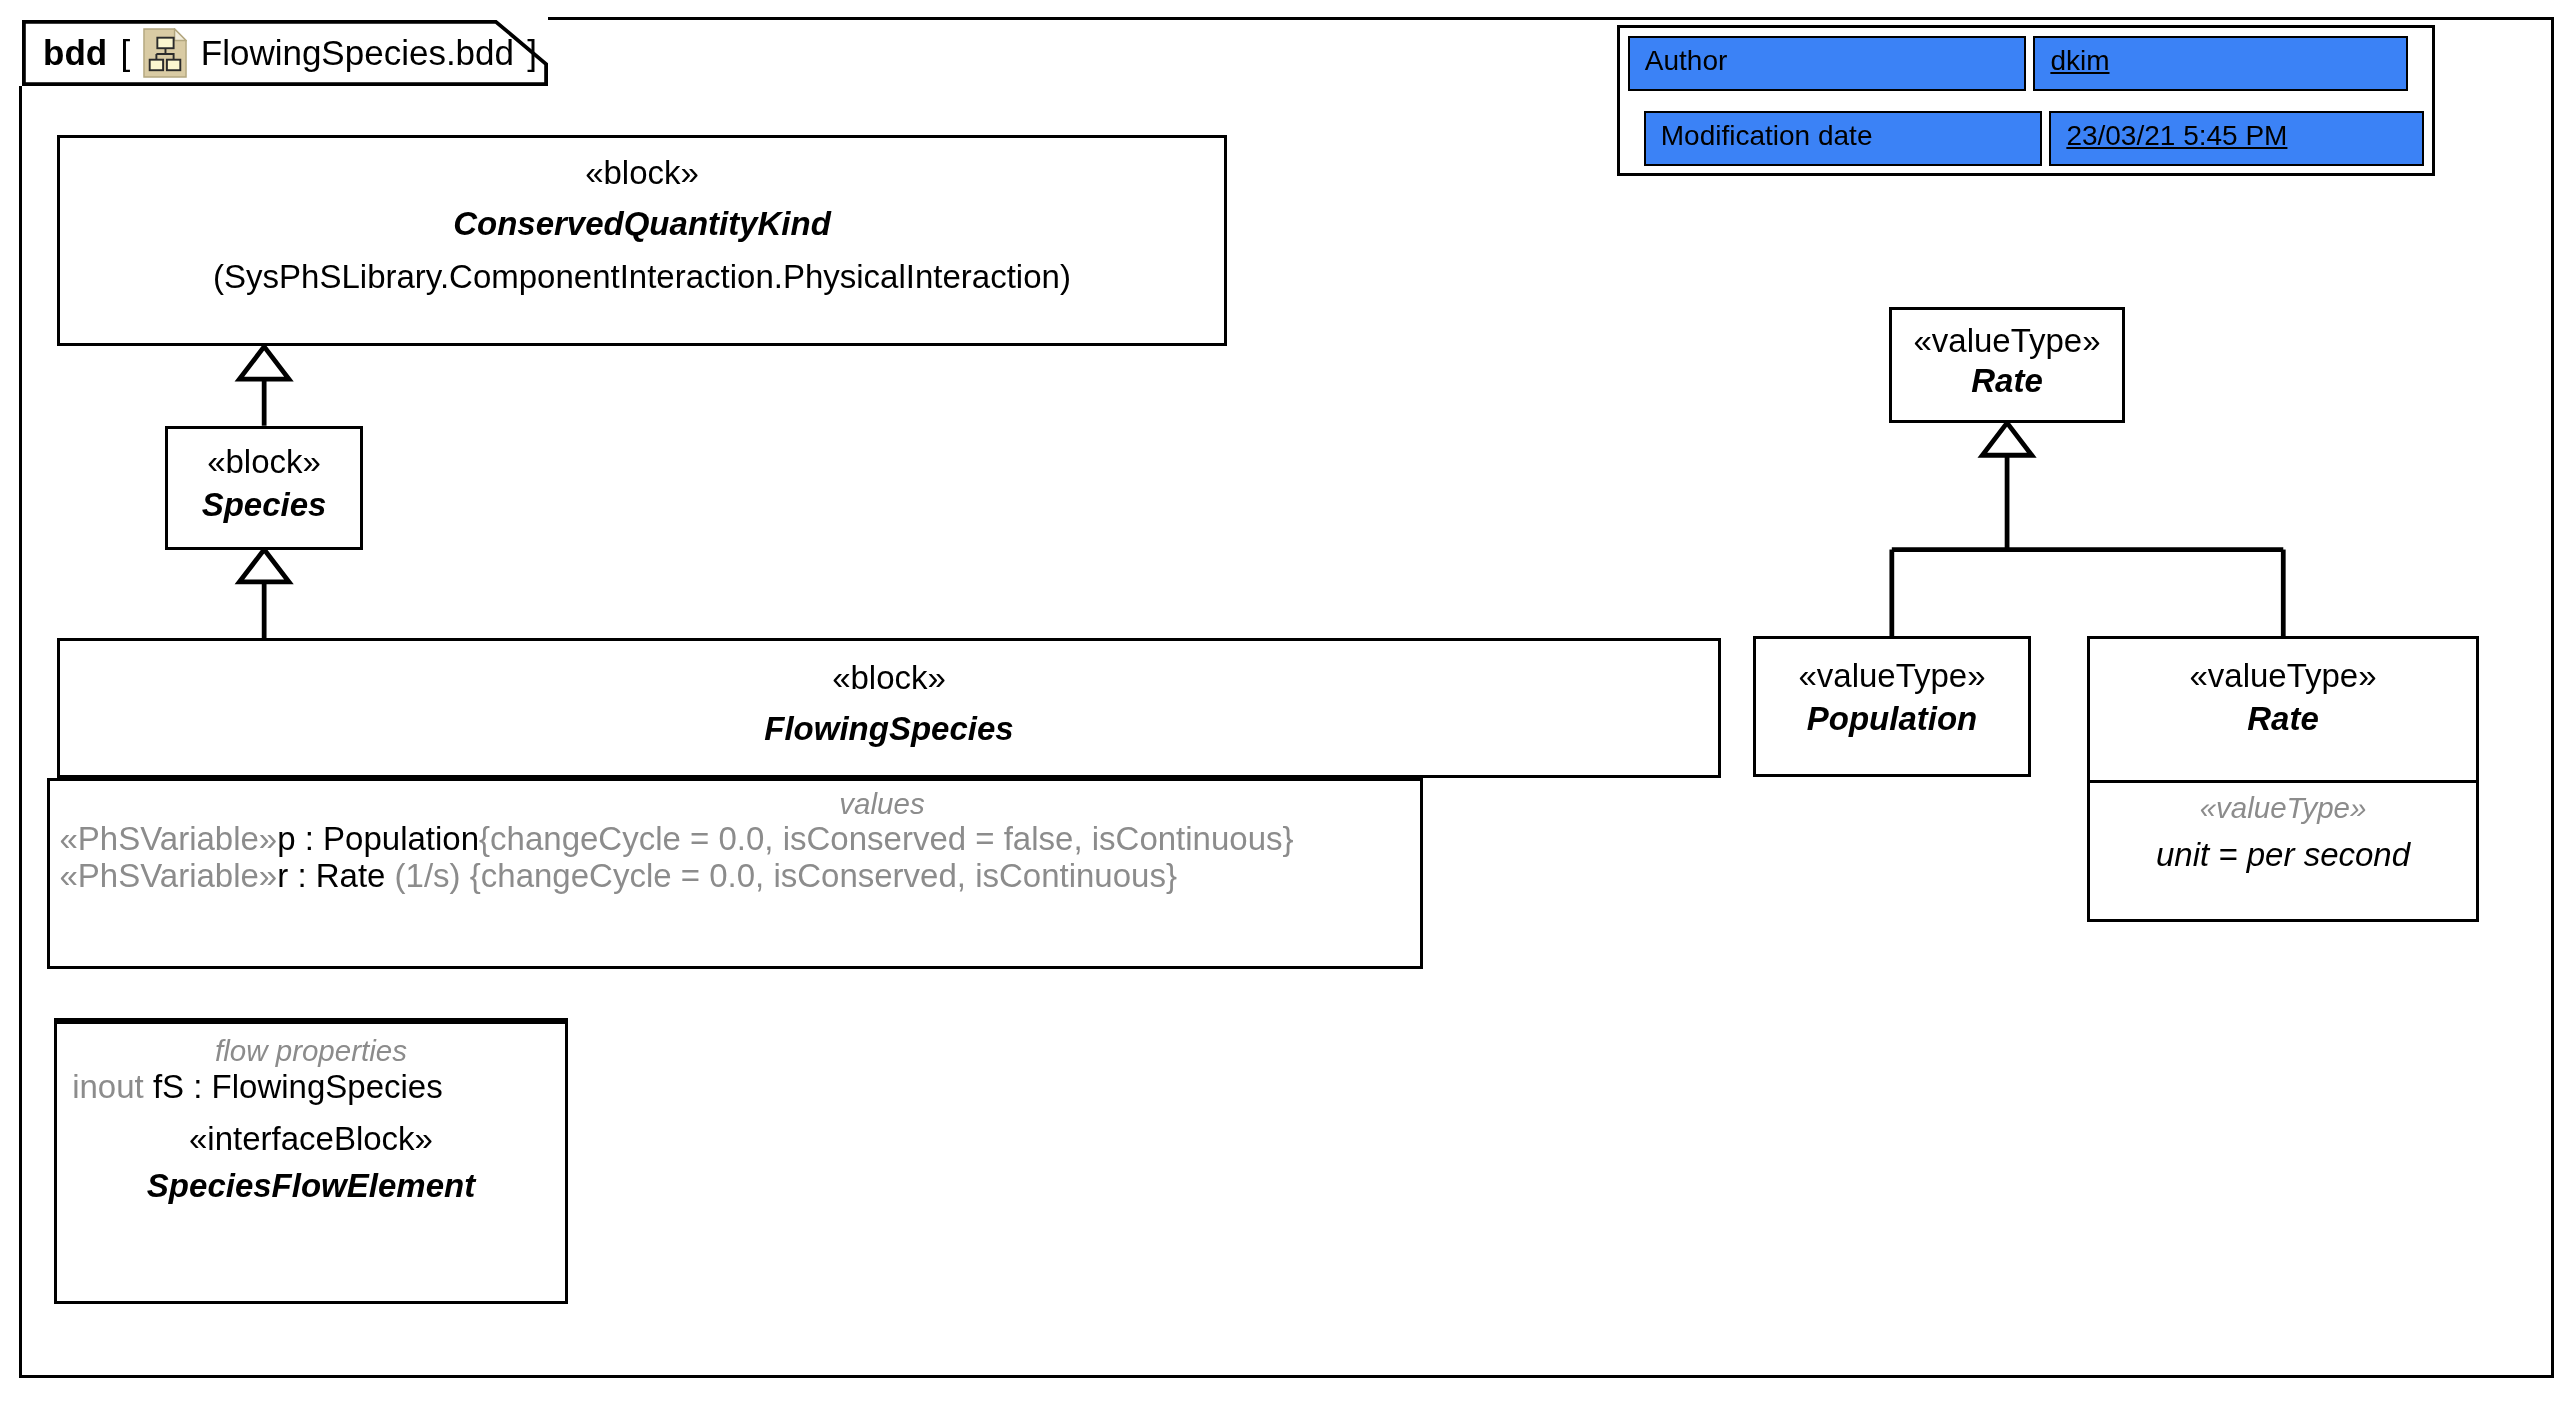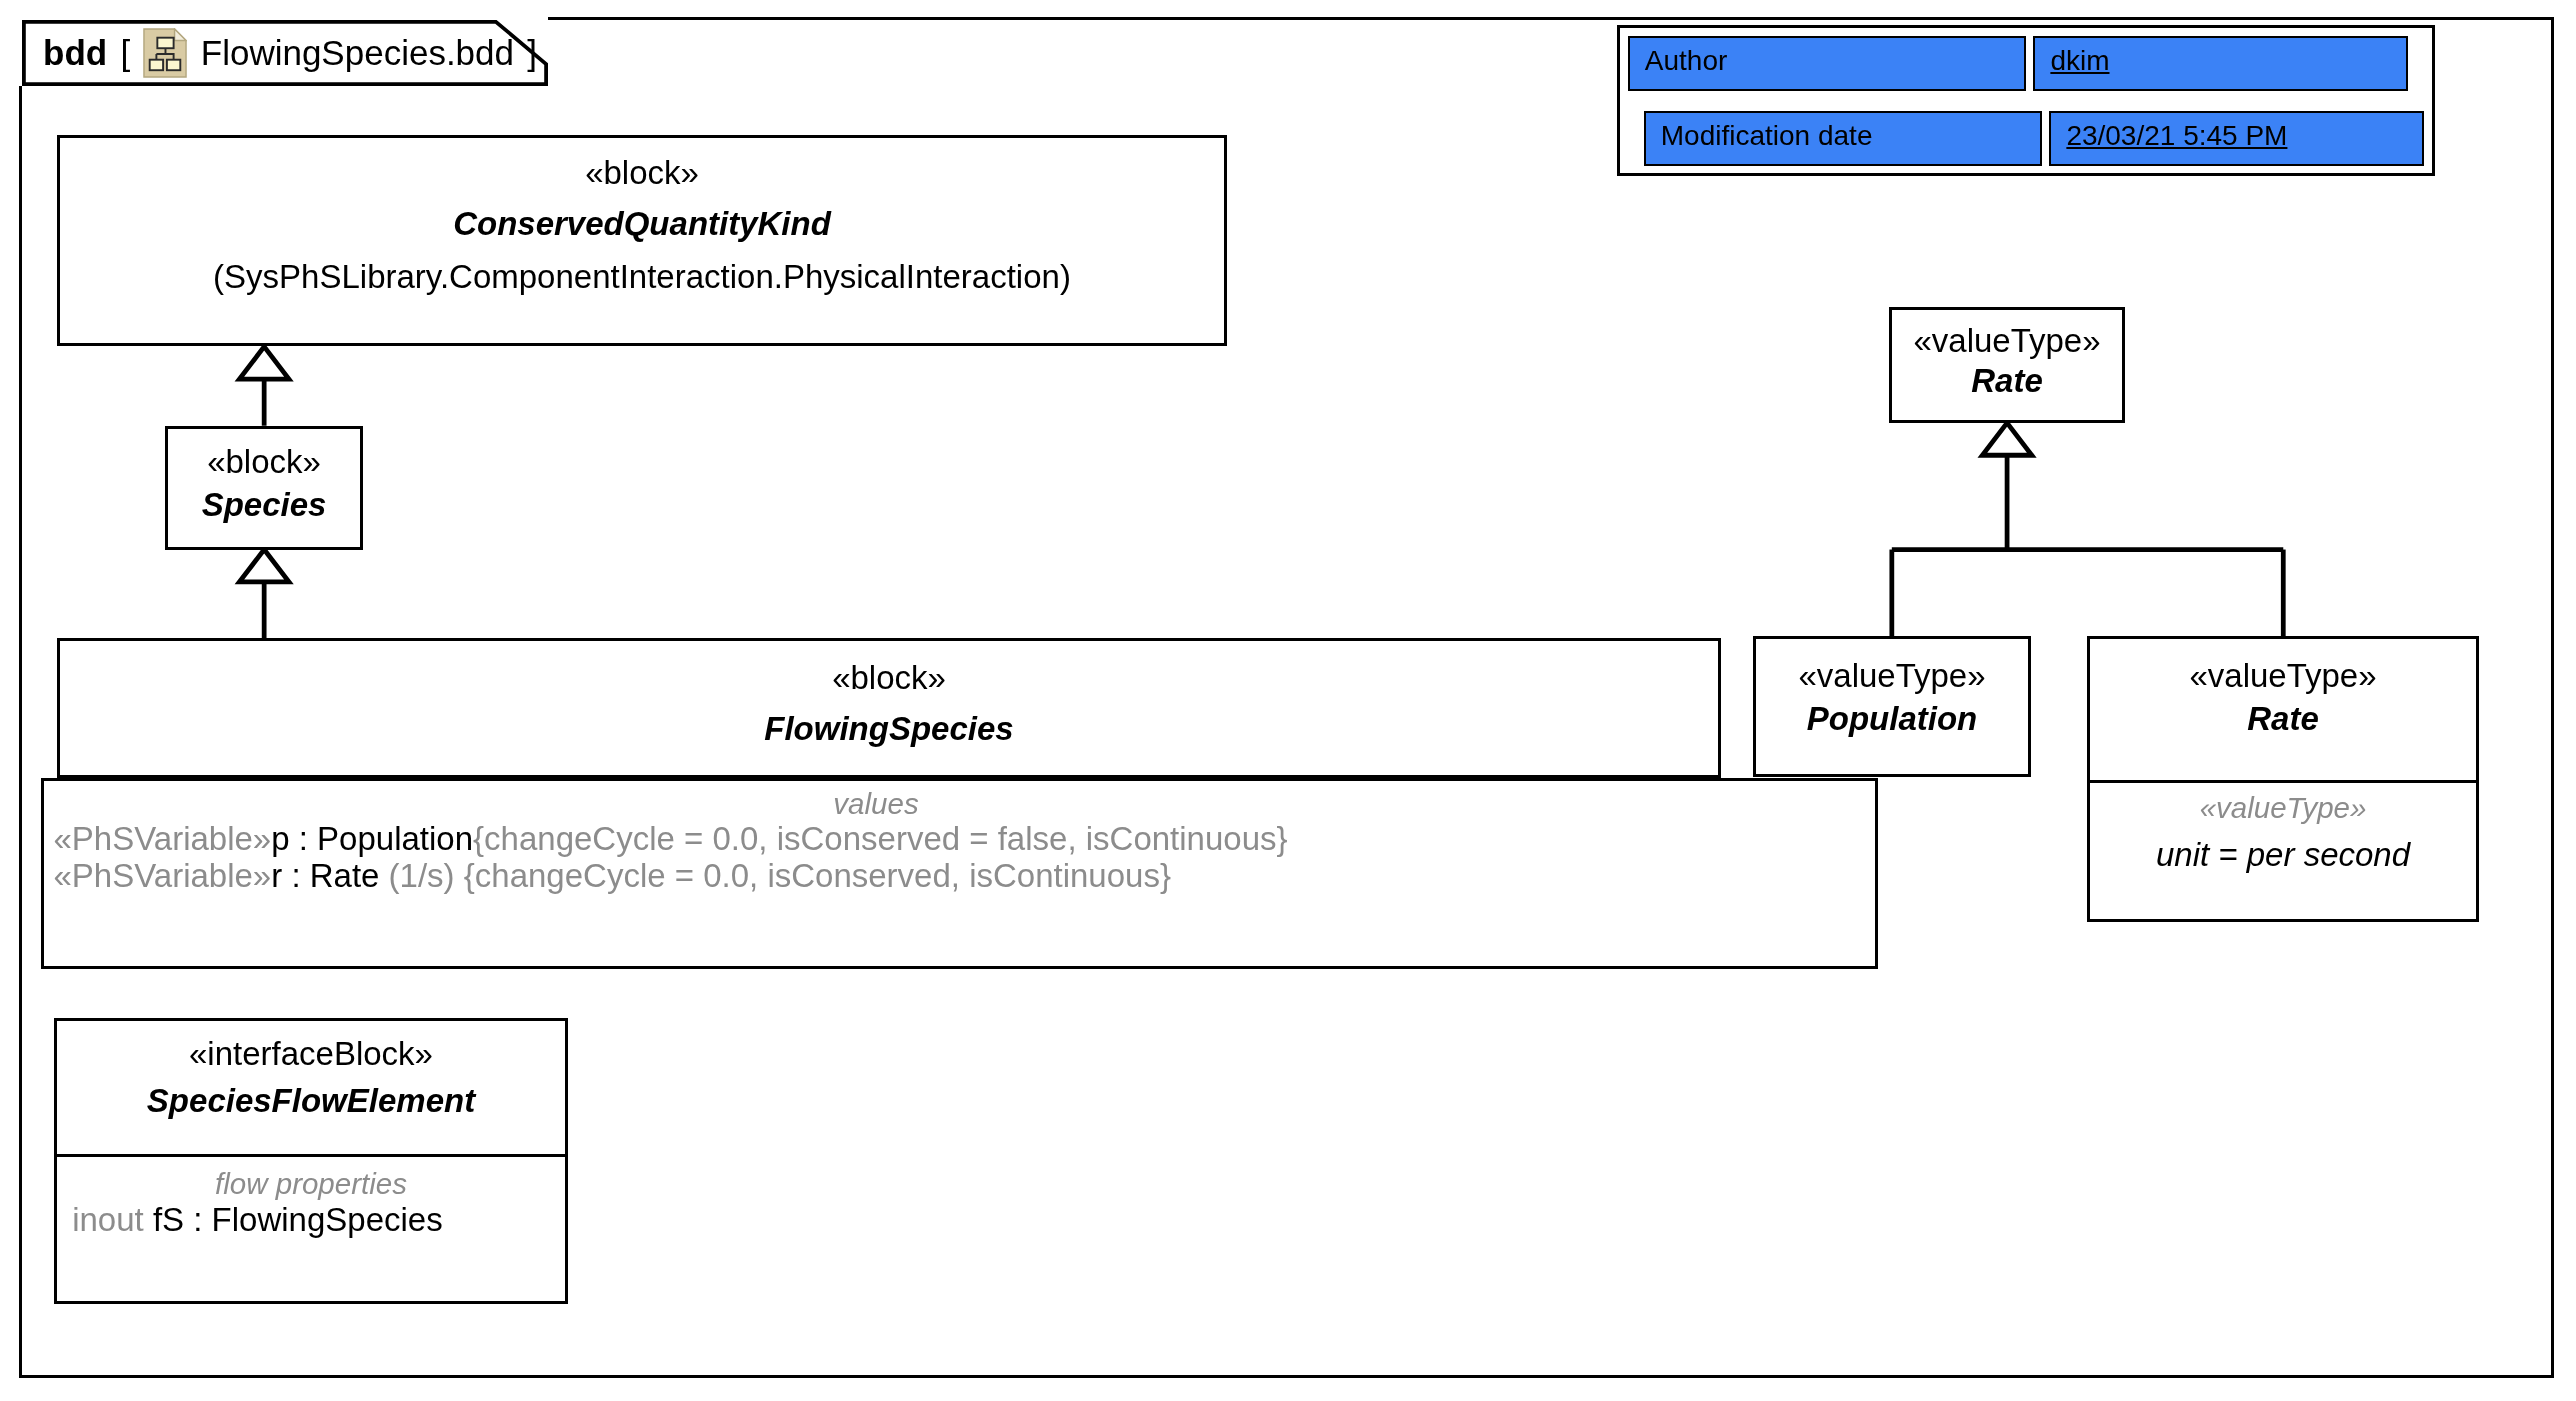--- a/index.html
+++ b/index.html
@@ -171,21 +171,21 @@
     left: 165px; top: 426px; width: 198px; height: 124px;
   }
   #block-species .pad { padding: 15.2px 5.7px 0 5.7px; }
 
   #block-flowing {
     left: 57px;  top: 638px; width: 1664px; height: 140px;
   }
   #block-flowing .pad { padding: 19px 9.5px 0 9.5px; }
 
   #block-flowing-values {
-    left: 41px; top: 778px; width: 1837px; height: 191px;
+    left: 47px; top: 778px; width: 1376px; height: 191px;
   }
   #block-flowing-values .inner { padding: 5.7px 0 0 0; }
   #block-flowing-values .prop-line { padding-left: 9.5px; }
 
   #block-iface {
     left: 54px; top: 1018px; width: 514px; height: 286px;
   }
   #block-iface .head { padding: 15.2px 7.6px 0 7.6px; height: 133px; box-sizing: border-box; }
   #block-iface .body { padding: 9.5px 7.6px 0 7.6px; }
   #block-iface .prop-line { text-align: left; padding-left: 7.6px; }
@@ -305,30 +305,30 @@
       <div class="prop-line">
         <span class="muted">«PhSVariable»</span><span>p : Population</span><span class="muted">{changeCycle = 0.0, isConserved = false, isContinuous}</span>
       </div>
       <div class="prop-line">
         <span class="muted">«PhSVariable»</span><span>r : Rate</span><span>&nbsp;</span><span class="muted">(1/s)</span><span>&nbsp;</span><span class="muted">{changeCycle = 0.0, isConserved, isContinuous}</span>
       </div>
     </div>
   </div>
 
   <div class="box" id="block-iface">
-    <div class="compartment head">
-      <div class="stereotype">«interfaceBlock»</div>
-      <div class="block-name" style="margin-top:11.4px;">SpeciesFlowElement</div>
-    </div>
     <div class="compartment divided body">
       <div class="compartment-title">flow properties</div>
       <div class="prop-line" style="margin-top:1.9px;">
         <span class="muted">inout</span><span>&nbsp;</span><span>fS : FlowingSpecies</span>
       </div>
     </div>
+    <div class="compartment head">
+      <div class="stereotype">«interfaceBlock»</div>
+      <div class="block-name" style="margin-top:11.4px;">SpeciesFlowElement</div>
+    </div>
   </div>
 
   <div class="box" id="block-real">
     <div class="compartment pad">
       <div class="stereotype">«valueType»</div>
       <div class="block-name" style="margin-top:3.8px;">Rate</div>
     </div>
   </div>
 
   <div class="box" id="block-population">

